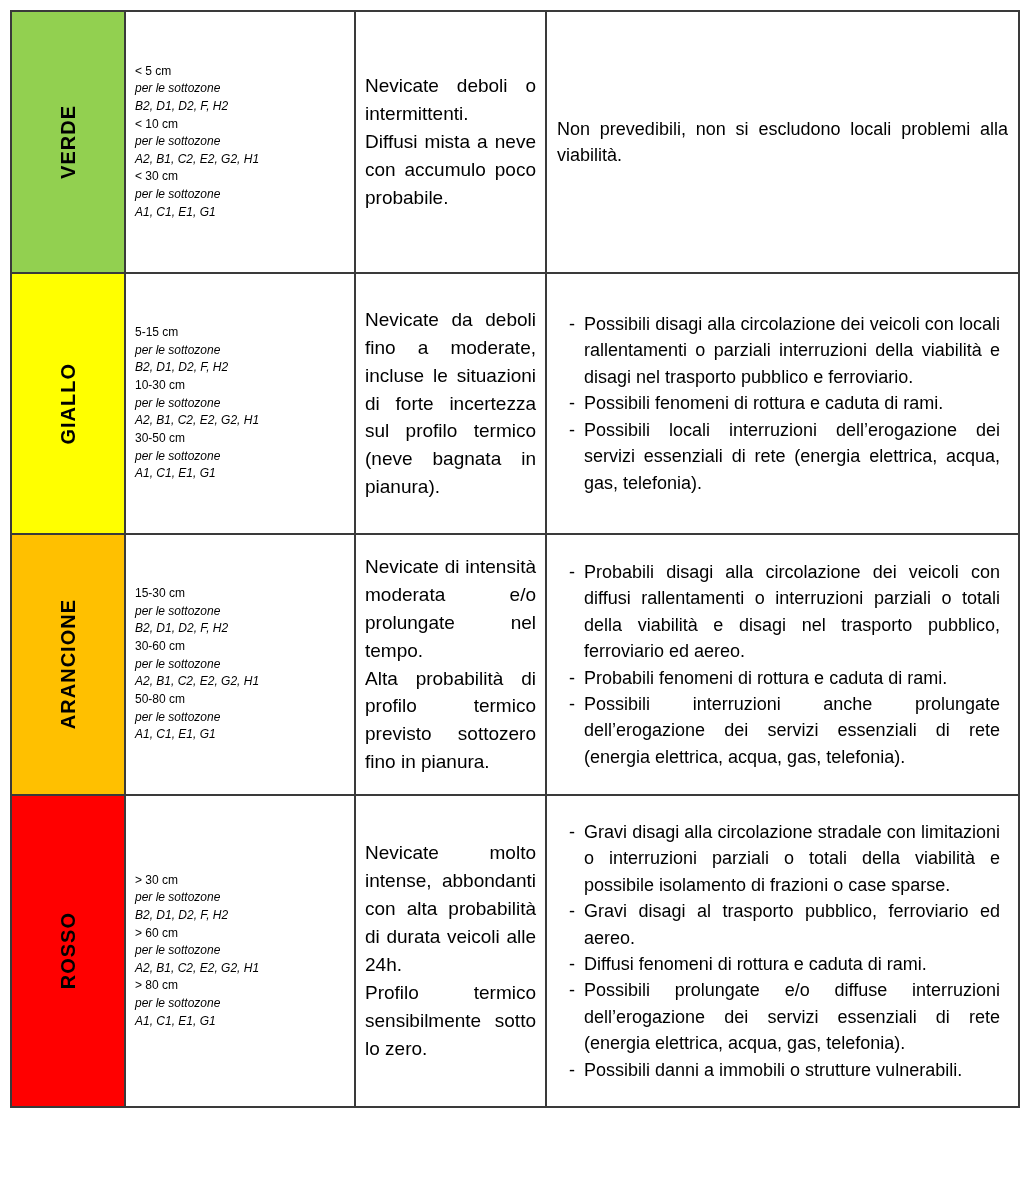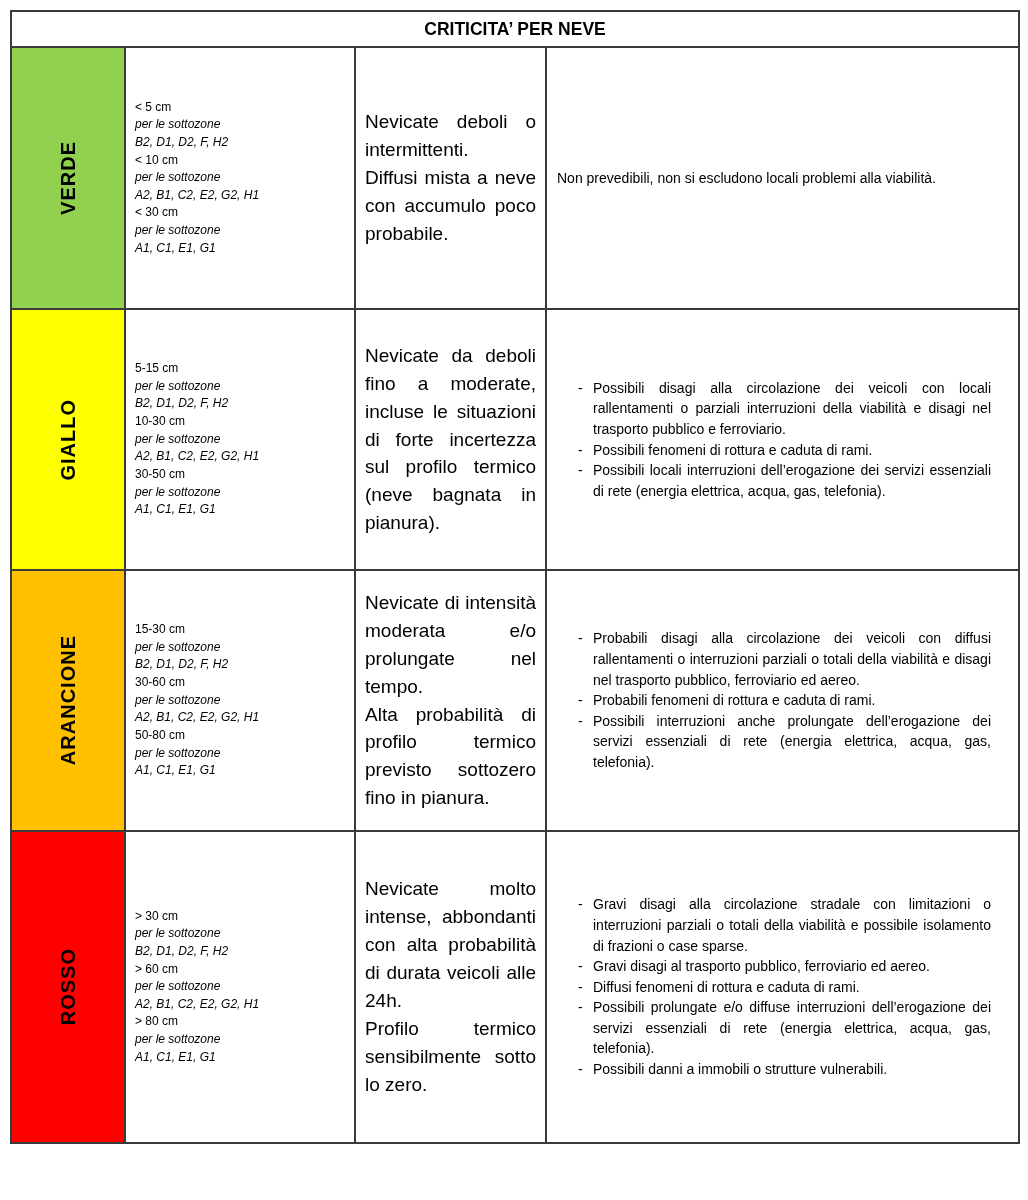--- a/index.html
+++ b/index.html
@@ -65,28 +65,28 @@
   td.soglie-cell .sub, td.soglie-cell .zones { font-style: italic; }
   td.scenario-cell {
     padding: 4px 9px;
     font-size: 19px;
     line-height: 1.47;
     text-align: justify;
   }
   td.scenario-cell p { margin: 0; }
   td.effects-cell {
     padding: 4px 10px;
-    font-size: 14px;
+    font-size: 18px;
     line-height: 1.47;
     text-align: justify;
   }
   td.effects-cell p.plain { margin: 0; }
   td.effects-cell ul {
     list-style: none;
-    margin: 17px;
+    margin: 8px;
     padding: 0;
   }
   td.effects-cell li {
     position: relative;
     padding-left: 19px;
   }
   td.effects-cell li::before {
     content: "-";
     position: absolute;
     left: 4px;
@@ -99,23 +99,20 @@
 <div class="sheet">
   <table class="alert-table">
     <colgroup>
       <col style="width:114px">
       <col style="width:230px">
       <col style="width:191px">
       <col style="width:473px">
     </colgroup>
 
     <tbody>
-        <tr>
-      <td class="title-cell" colspan="4">CRITICITA’ PER NEVE</td>
-    </tr>
 
 
     <tr class="row-verde">
       <td class="color-cell" style="background-color: rgb(146, 208, 80);">
         <div class="vertical-label">VERDE</div>
       </td>
       <td class="soglie-cell">
         <div class="thr">&lt; 5 cm</div>
         <div class="sub">per le sottozone</div>
         <div class="zones">B2, D1, D2, F, H2</div>

